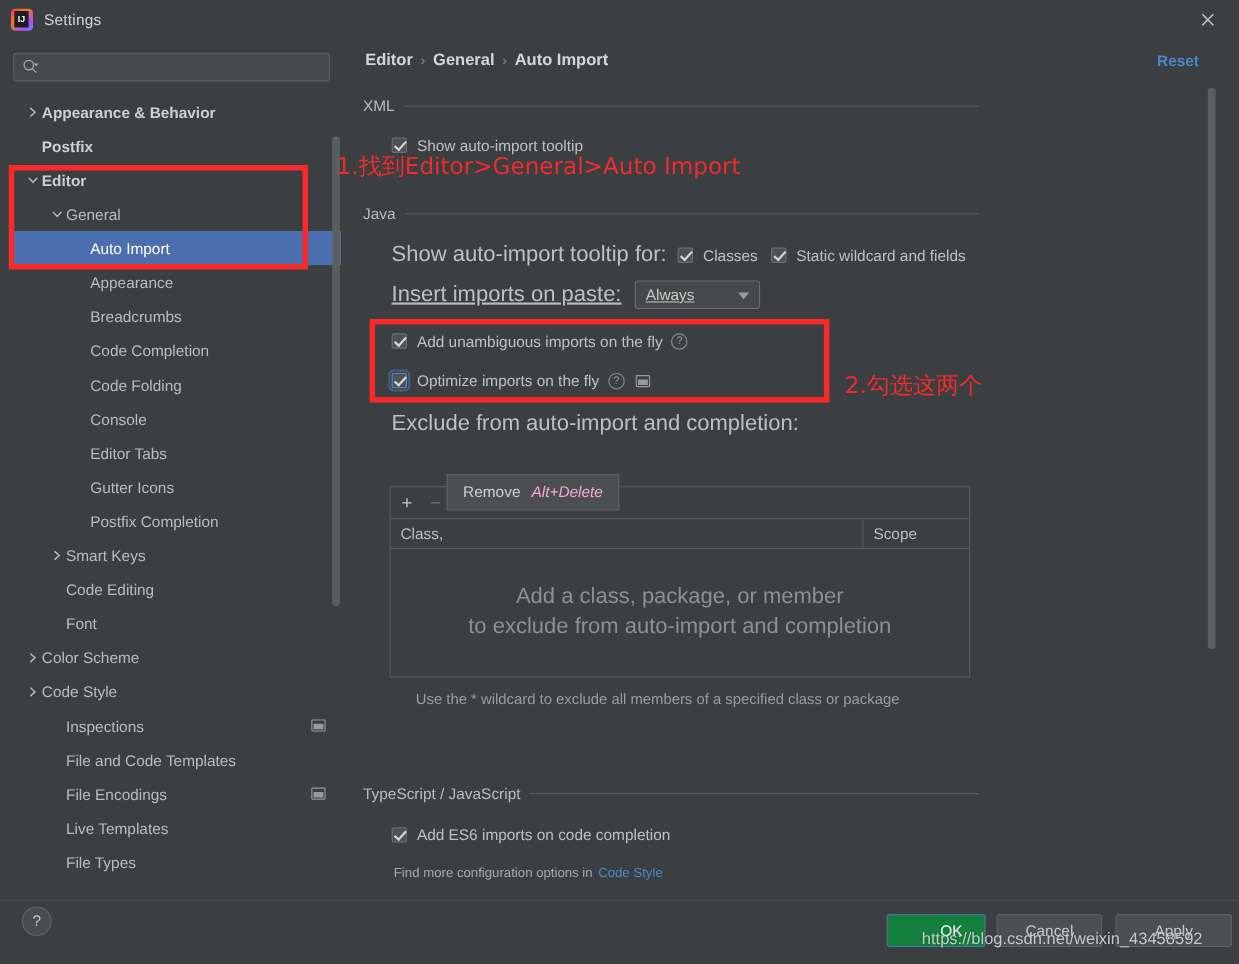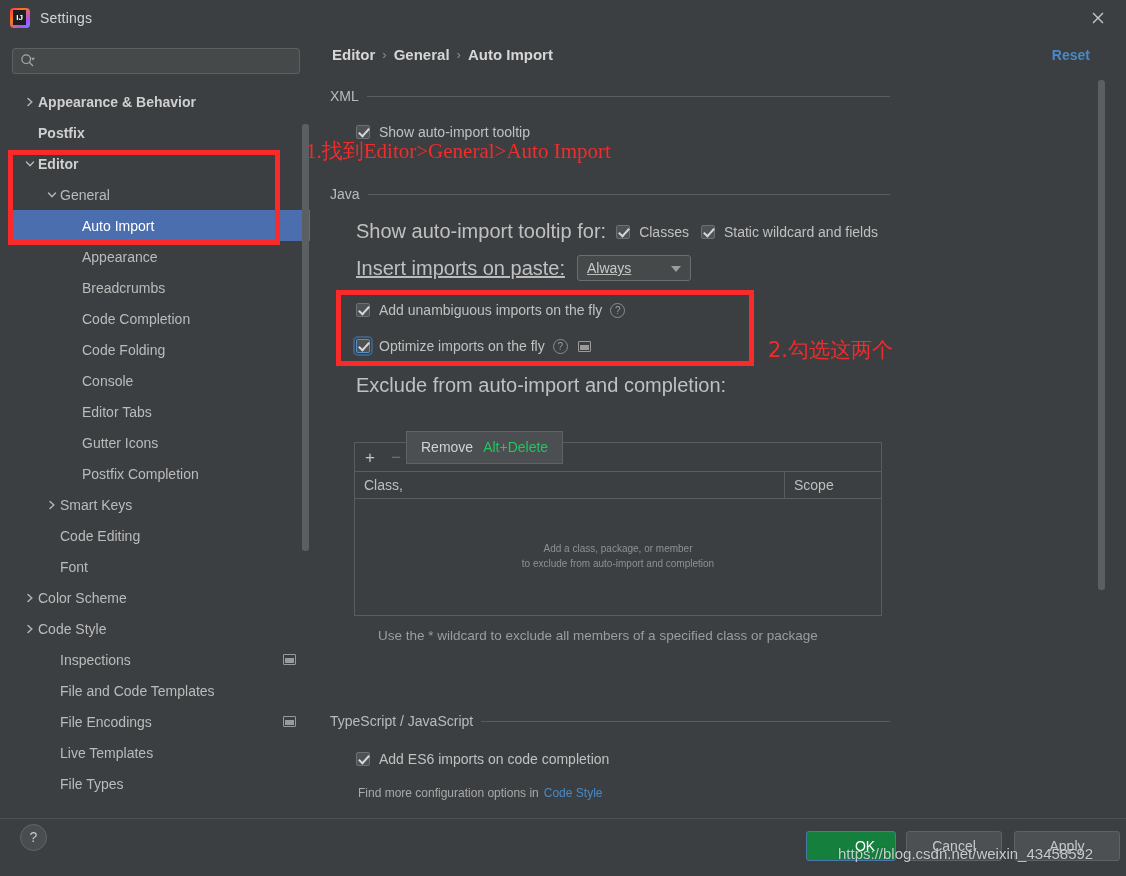--- a/index.html
+++ b/index.html
@@ -205,31 +205,31 @@
     font-size: 14px; color: #bfbfbf;
   }
   .th-class { flex: 1; padding-left: 9px; border-right: 1px solid #5a5c5e; height: 100%; display: flex; align-items: center; }
   .th-scope { width: 96px; padding-left: 9px; height: 100%; display: flex; align-items: center; }
   .tbl-body {
     height: 114px;
     display: flex; flex-direction: column;
     align-items: center; justify-content: center;
     gap: 4px;
   }
-  .empty-line { font-size: 10px; color: #8e9194; }
+  .empty-line { font-size: 20px; color: #8e9194; }
 
   .tooltip {
     position: absolute; left: 406px; top: 431px;
     background: #4b4f51; border: 1px solid #5f6365;
     padding: 7px 14px 8px 14px;
     font-size: 14px; color: #d2d2d2;
     display: flex; align-items: baseline; gap: 10px;
     z-index: 40;
   }
-  .tooltip .shortcut { color: #22c55e; }
+  .tooltip .shortcut { color: #f9a8d4; font-style: italic; }
 
   .hint {
     position: absolute; left: 60px;
     width: 470px; font-size: 13.5px; color: #9a9d9f; line-height: 20px;
   }
 
   .link { color: #4a88c7; cursor: pointer; }
   .main-scroll-thumb {
     position: absolute; right: 5px; top: 44px;
     width: 7px; height: 510px;
@@ -275,21 +275,21 @@
     position: absolute; border: 5px solid #fb2a2a;
     pointer-events: none; z-index: 30;
   }
   #anno-box-1 { left: 8px; top: 150px; width: 272px; height: 95px; }
   #anno-box-2 { left: 336px; top: 290px; width: 418px; height: 76px; }
   .anno-text {
     position: absolute; color: #f22b2b;
     font-size: 21px; white-space: nowrap; z-index: 31;
     font-family: "DejaVu Sans", sans-serif;
   }
-  #anno-text-1 { left: 306px; top: 137px; font-family: Liberation Serif, serif; }
+  #anno-text-1 { left: 306px; top: 137px; }
   #anno-text-2 { left: 768px; top: 336px; }
 </style>
 </head>
 <body>
 
 <div id="app">
 
   <div class="titlebar">
     <div class="ij-logo"></div>
     <div class="title-text">Settings</div>

